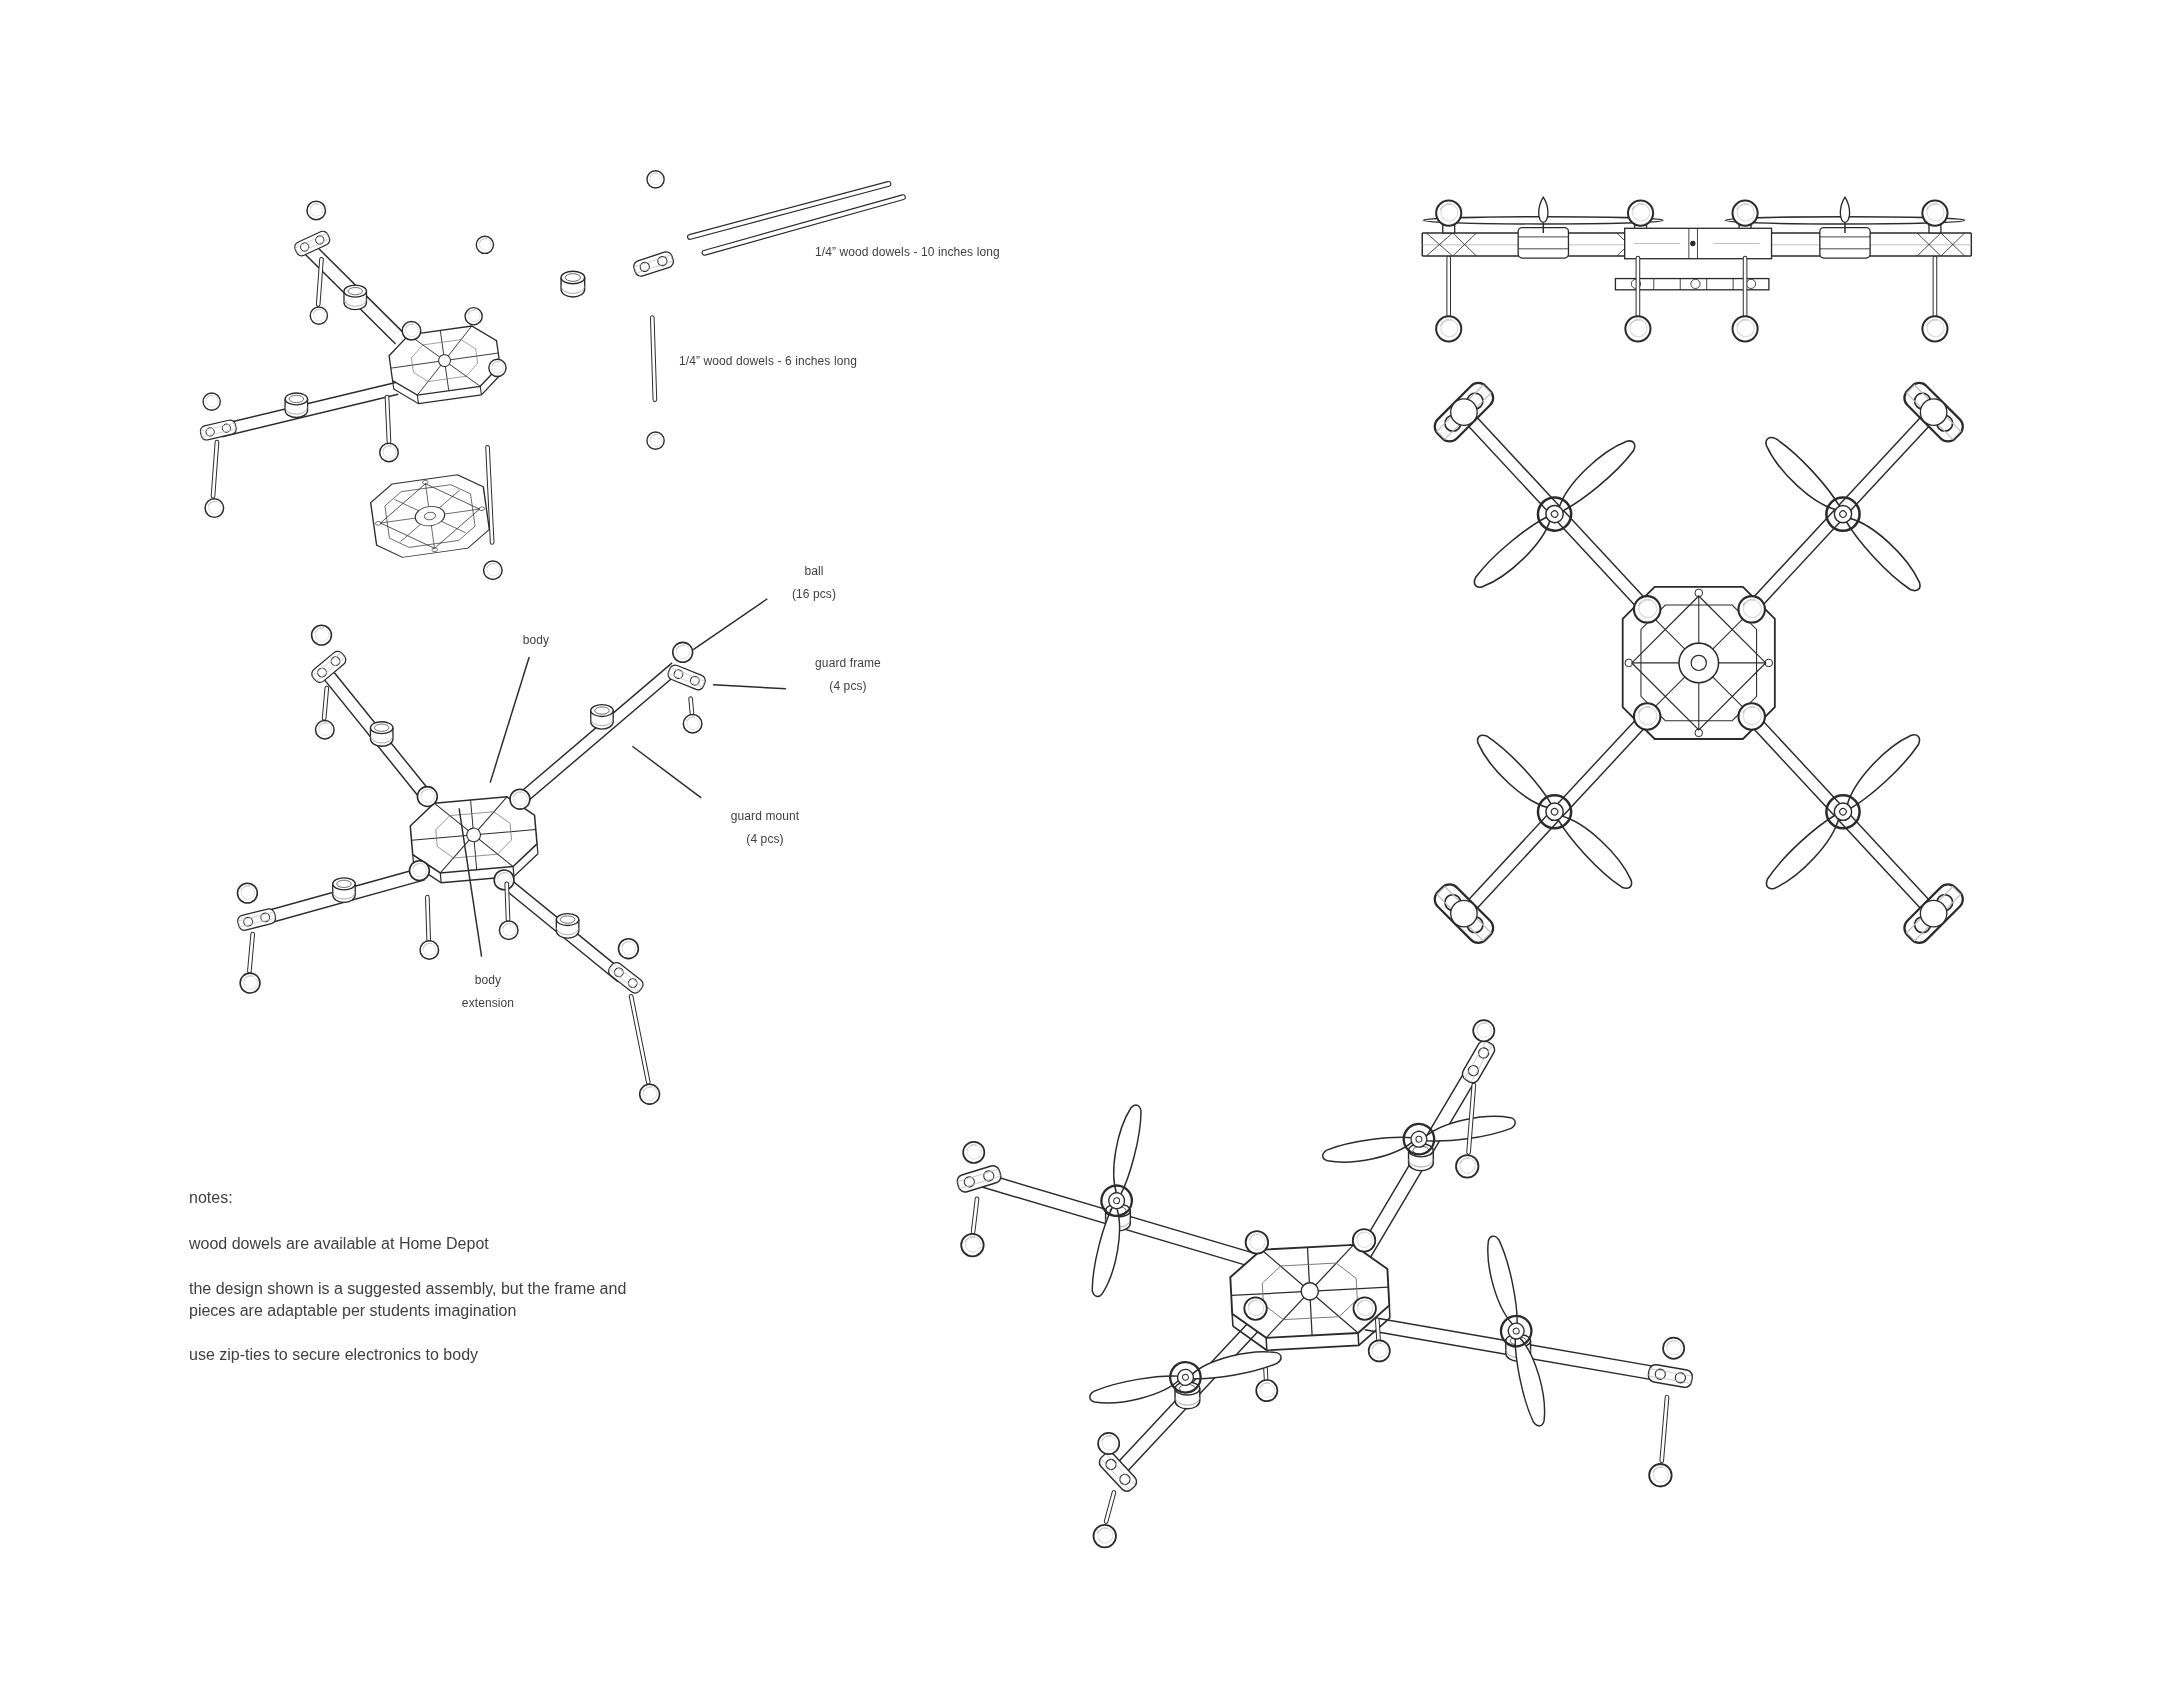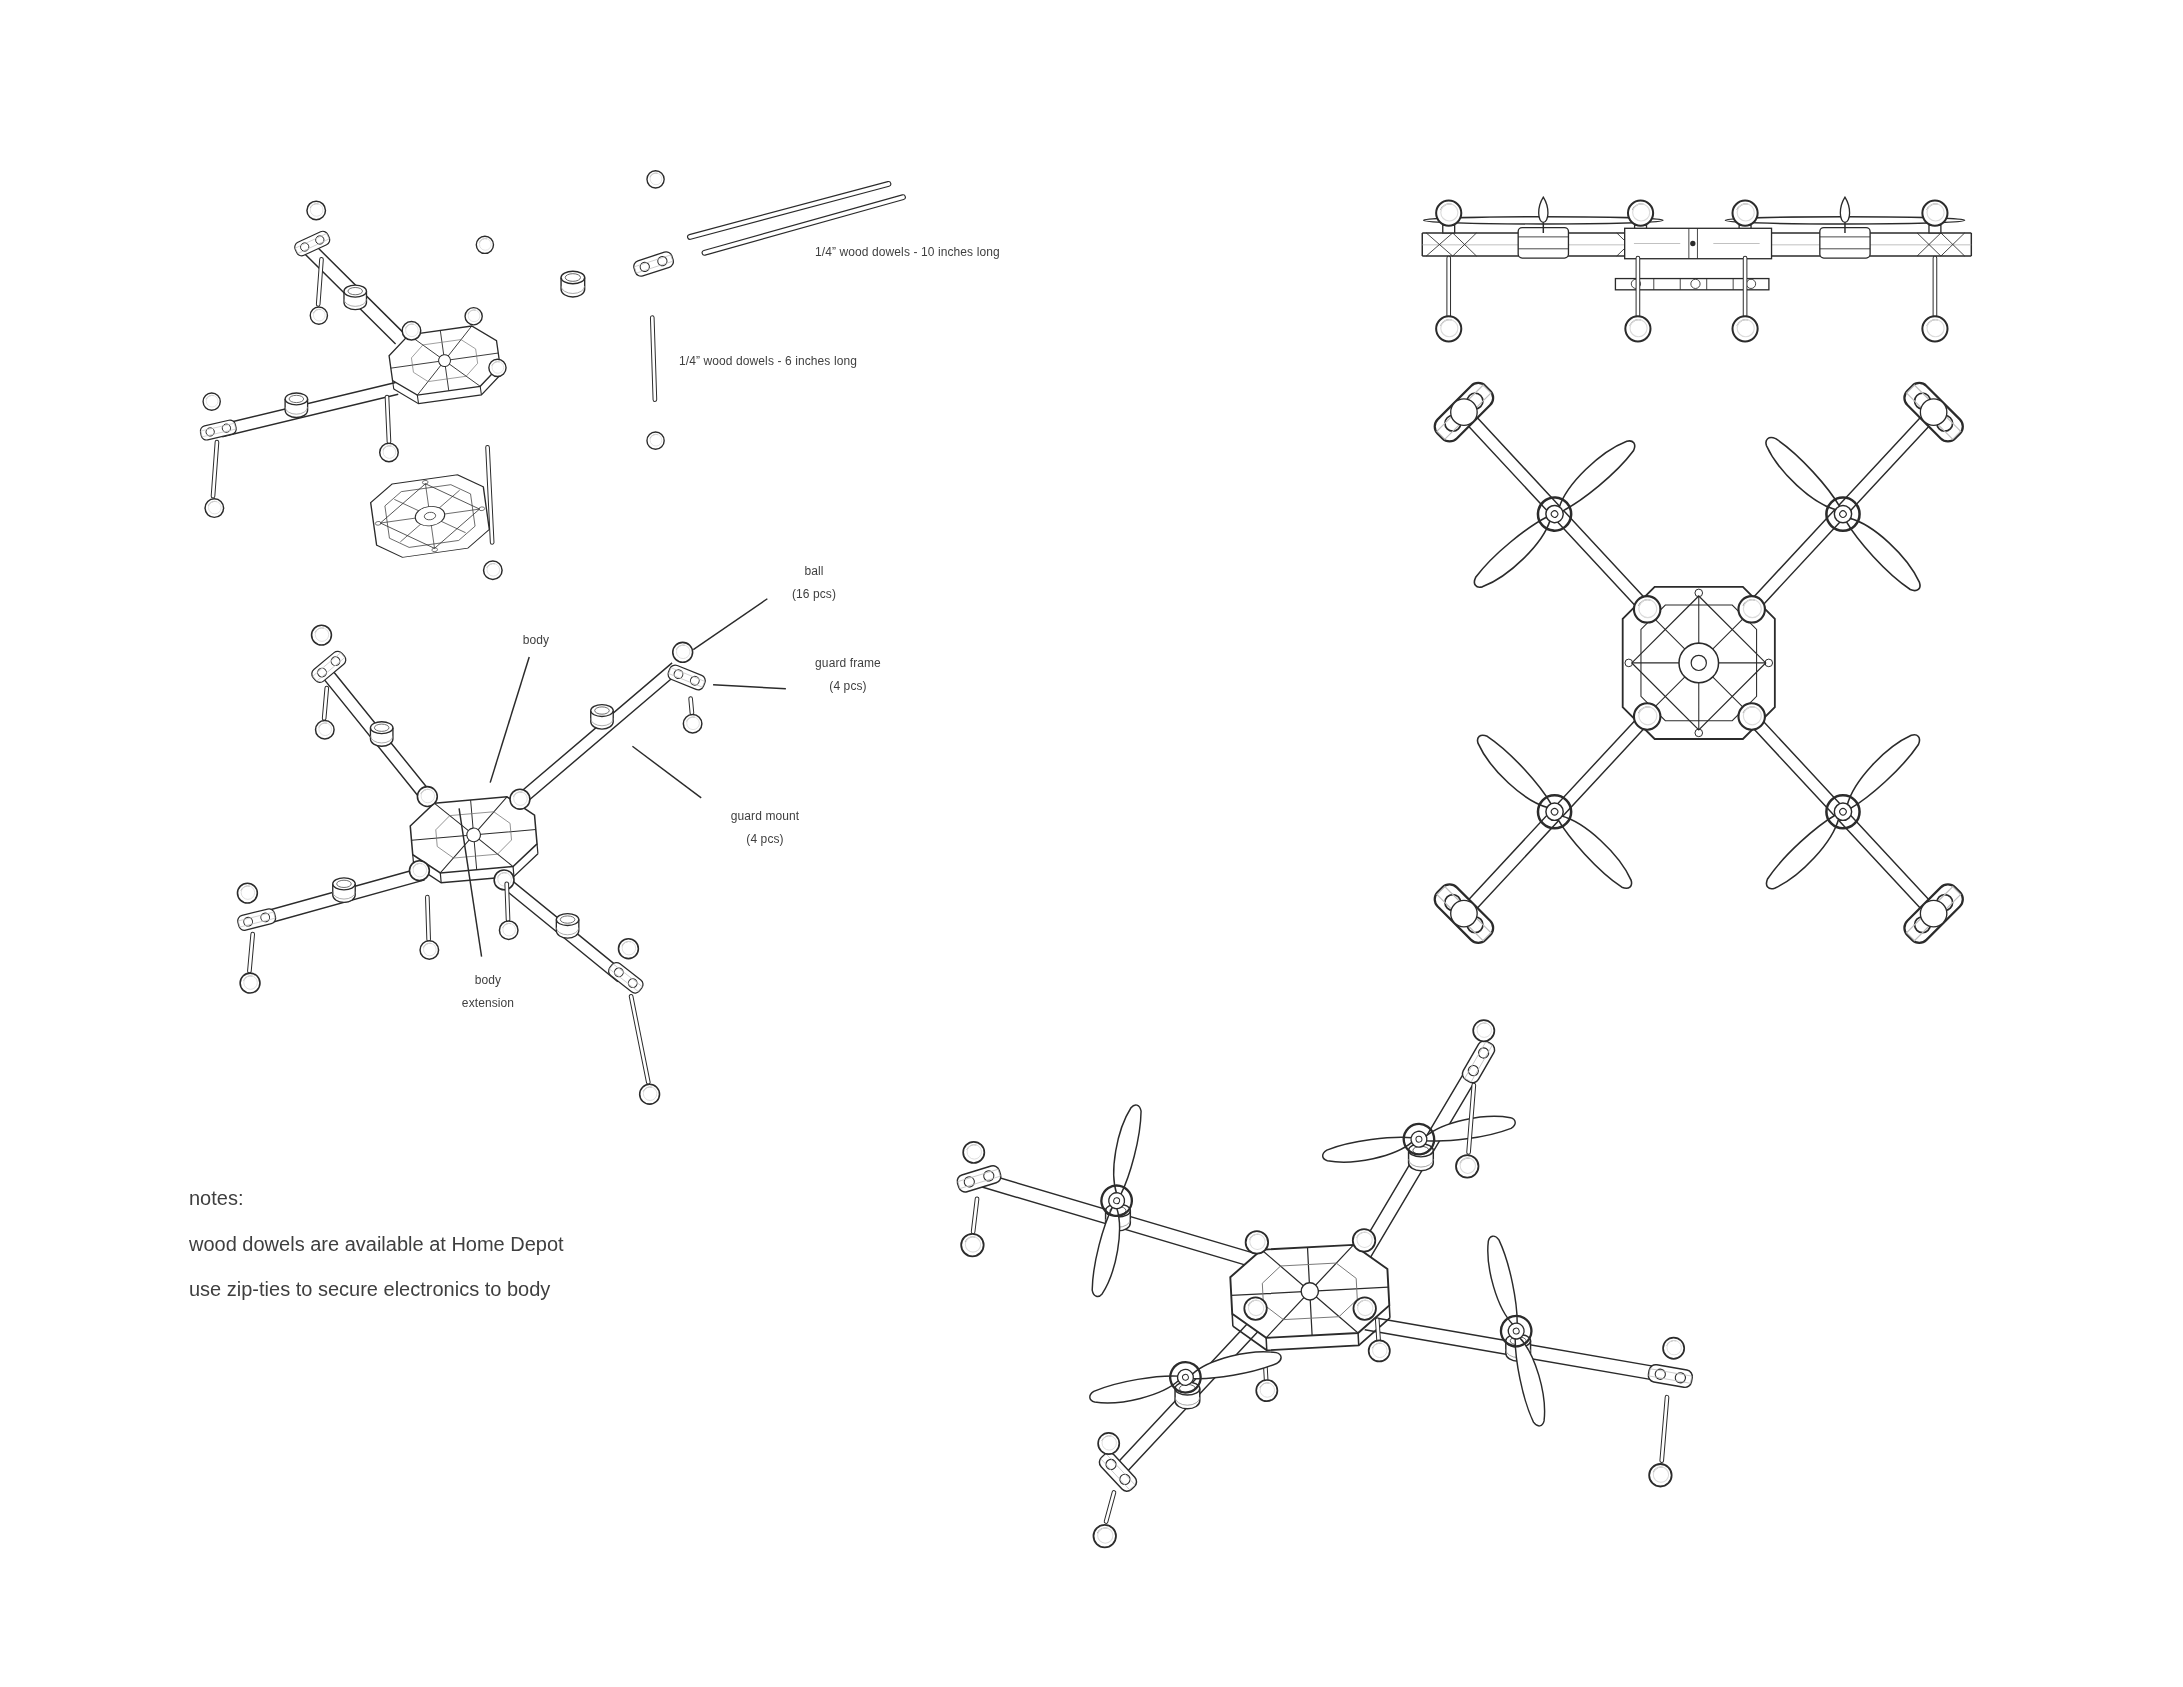--- a/index.html
+++ b/index.html
@@ -1,21 +1,21 @@
 <!DOCTYPE html>
 <html style="font-size:10.6px"><head>
 <meta charset="utf-8">
 <style>
   html,body{margin:0;padding:0;background:#ffffff;}
   body{width:2183px;height:1687px;font-family:"Liberation Sans",sans-serif;}
   #canvas{position:relative;width:2183px;height:1687px;background:#fff;overflow:hidden;}
   #art{position:absolute;left:0;top:0;}
   .lbl{position:absolute;color:#3f3f3f;font-size:12px;font-weight:300;line-height:22.5px;letter-spacing:0.1px;white-space:nowrap;}
   .ctr{text-align:center;white-space:normal;}
-  .notes{position:absolute;color:#3f3f3f;font-size:20px;font-weight:300;line-height:22px;width:629px;}
+  .notes{position:absolute;color:#3f3f3f;font-size:16px;font-weight:300;line-height:22px;width:629px;}
   .npara{white-space:pre-line;margin:0 0 22.5px 0;}
   .nhead{margin-bottom:24px;}
   
   .part{fill:#ffffff;stroke:#2b2b2b;stroke-width:2;}
   .rail{fill:none;stroke:#2b2b2b;stroke-width:2.2;}
   .thin{fill:none;stroke:#2b2b2b;stroke-width:1.3;}
   .lite{fill:none;stroke:#a9a9a9;stroke-width:1.1;}
   .rodb{fill:none;stroke:#2b2b2b;stroke-width:9;stroke-linecap:round;}
   .rodw{fill:none;stroke:#ffffff;stroke-width:5.5;stroke-linecap:round;}
   .legb{fill:none;stroke:#2b2b2b;stroke-width:7;stroke-linecap:round;}
@@ -359,17 +359,19 @@
 </div>
 
 <div class="lbl ctr" style="left:415px;top:969px;width:146px">
   <div>body</div>
   <div>extension</div>
 </div>
 
 <div class="notes" style="left:189px;top:1187px">
   <div class="npara nhead">notes:</div>
   <div class="npara">wood dowels are available at Home Depot</div>
+  <div class="npara">the design shown is a suggested assembly, but the frame and
+pieces are adaptable per students imagination</div>
   <div class="npara">use zip-ties to secure electronics to body</div>
 </div>
 
 </div>
 
 
 </body></html>

